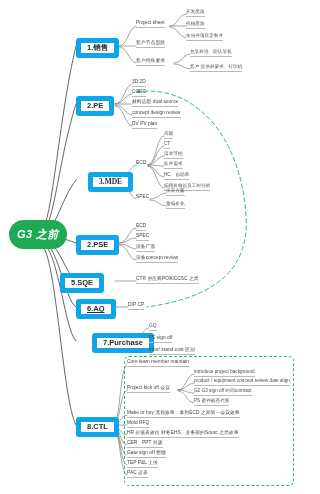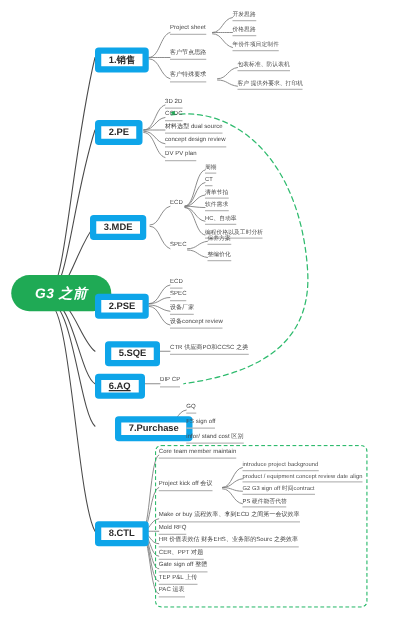--- a/index.html
+++ b/index.html
@@ -14,21 +14,21 @@
   
   .root{
     position:absolute;
     background:#1faa55;
     color:#ffffff;
     font-weight:bold;
     font-style:italic;
     font-size:11px;
     letter-spacing:.4px;
     border-radius:14px;
-    padding:6px 18px;
+    padding:6px 7px;
     white-space:nowrap;
     box-shadow:0 0 0 1px #1faa55;
   }
 
   
   .l1{
     position:absolute;
     background:#ffffff;
     border:5px solid #0ea5e9;
     border-radius:3px;
@@ -171,21 +171,21 @@
   <div class="l1" style="left:76px;top:96px;text-align:right;">2.PE</div>
 
   <div class="leaf l2" style="left:132px;top:80px;">3D 2D</div>
   <div class="leaf l2" style="left:132px;top:90px;">CCDC</div>
   <div class="leaf l2" style="left:132px;top:100px;">材料选型 dual source</div>
   <div class="leaf l2" style="left:132px;top:111px;">concept design review</div>
   <div class="leaf l2" style="left:132px;top:122px;">DV PV plan</div>
 
   <span class="marker" style="left:135px;top:89px;">◄</span>
 
-  <div class="l1" style="left:72px;top:172px;">3.MDE</div>
+  <div class="l1" style="left:88px;top:172px;font-family:Liberation Serif, serif;">3.MDE</div>
 
   <div class="leaf l2 nb" style="left:136px;top:161px;">ECD</div>
   <div class="leaf l2 nb" style="left:136px;top:195px;">SPEC</div>
 
   <div class="leaf" style="left:164px;top:132px;">周期</div>
   <div class="leaf" style="left:164px;top:142px;">CT</div>
   <div class="leaf" style="left:164px;top:152px;">清单节拍</div>
   <div class="leaf" style="left:164px;top:162px;">软件需求</div>
   <div class="leaf" style="left:164px;top:173px;">HC、自动率</div>
   <div class="leaf" style="left:164px;top:184px;">编程价格以及工时分析</div>
@@ -193,21 +193,21 @@
   <div class="leaf" style="left:166px;top:189px;">保养方案</div>
   <div class="leaf" style="left:166px;top:202px;">整编价化</div>
 
   <div class="l1" style="left:76px;top:235px;">2.PSE</div>
 
   <div class="leaf l2" style="left:136px;top:224px;">ECD</div>
   <div class="leaf l2" style="left:136px;top:234px;">SPEC</div>
   <div class="leaf l2" style="left:136px;top:245px;">设备厂家</div>
   <div class="leaf l2" style="left:136px;top:256px;">设备concept review</div>
 
-  <div class="l1" style="left:84px;top:273px;">5.SQE</div>
+  <div class="l1" style="left:60px;top:273px;">5.SQE</div>
   <div class="leaf l2" style="left:136px;top:277px;">CTR 供应商PO和CCSC 之类</div>
 
   <div class="l1" style="left:76px;top:299px;text-decoration:underline;">6.AQ</div>
   <div class="leaf l2" style="left:128px;top:303px;">DIP CP</div>
 
   <div class="l1" style="left:92px;top:333px;">7.Purchase</div>
 
   <div class="leaf l2" style="left:149px;top:324px;">GQ</div>
   <div class="leaf l2" style="left:149px;top:336px;">FS sign off</div>
   <div class="leaf l2" style="left:149px;top:348px;">infor/ stand cost 区别</div>

